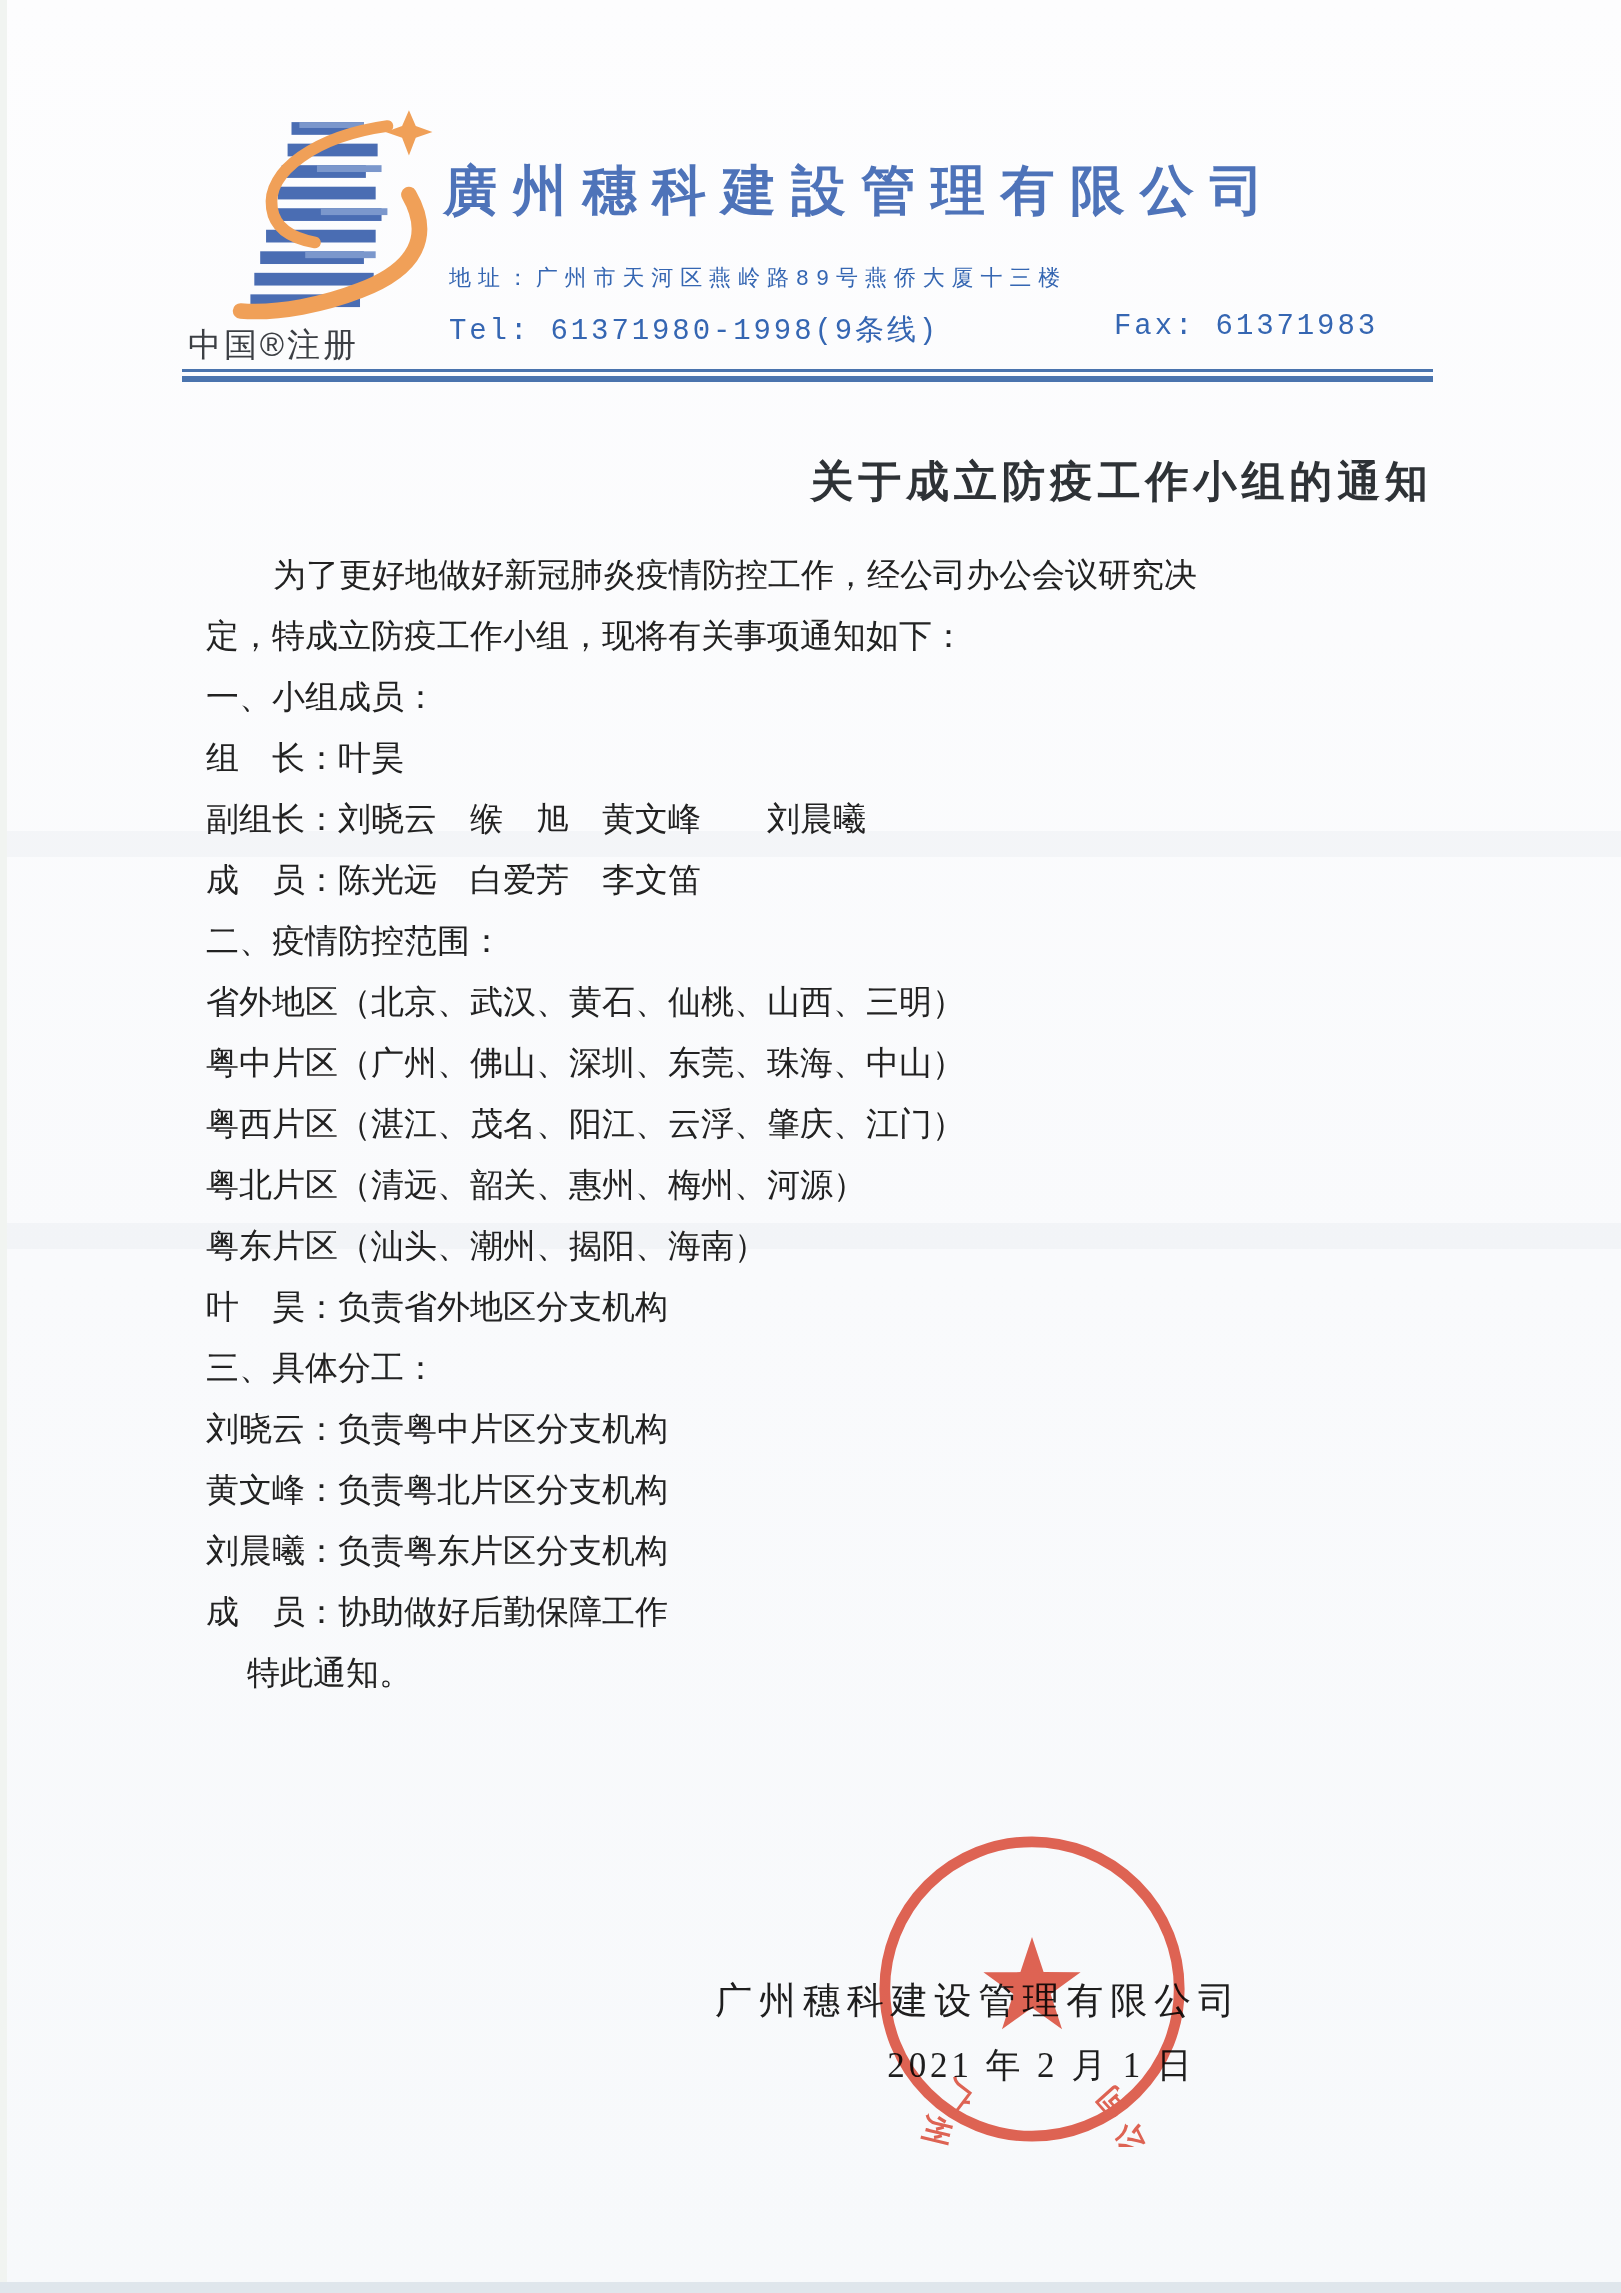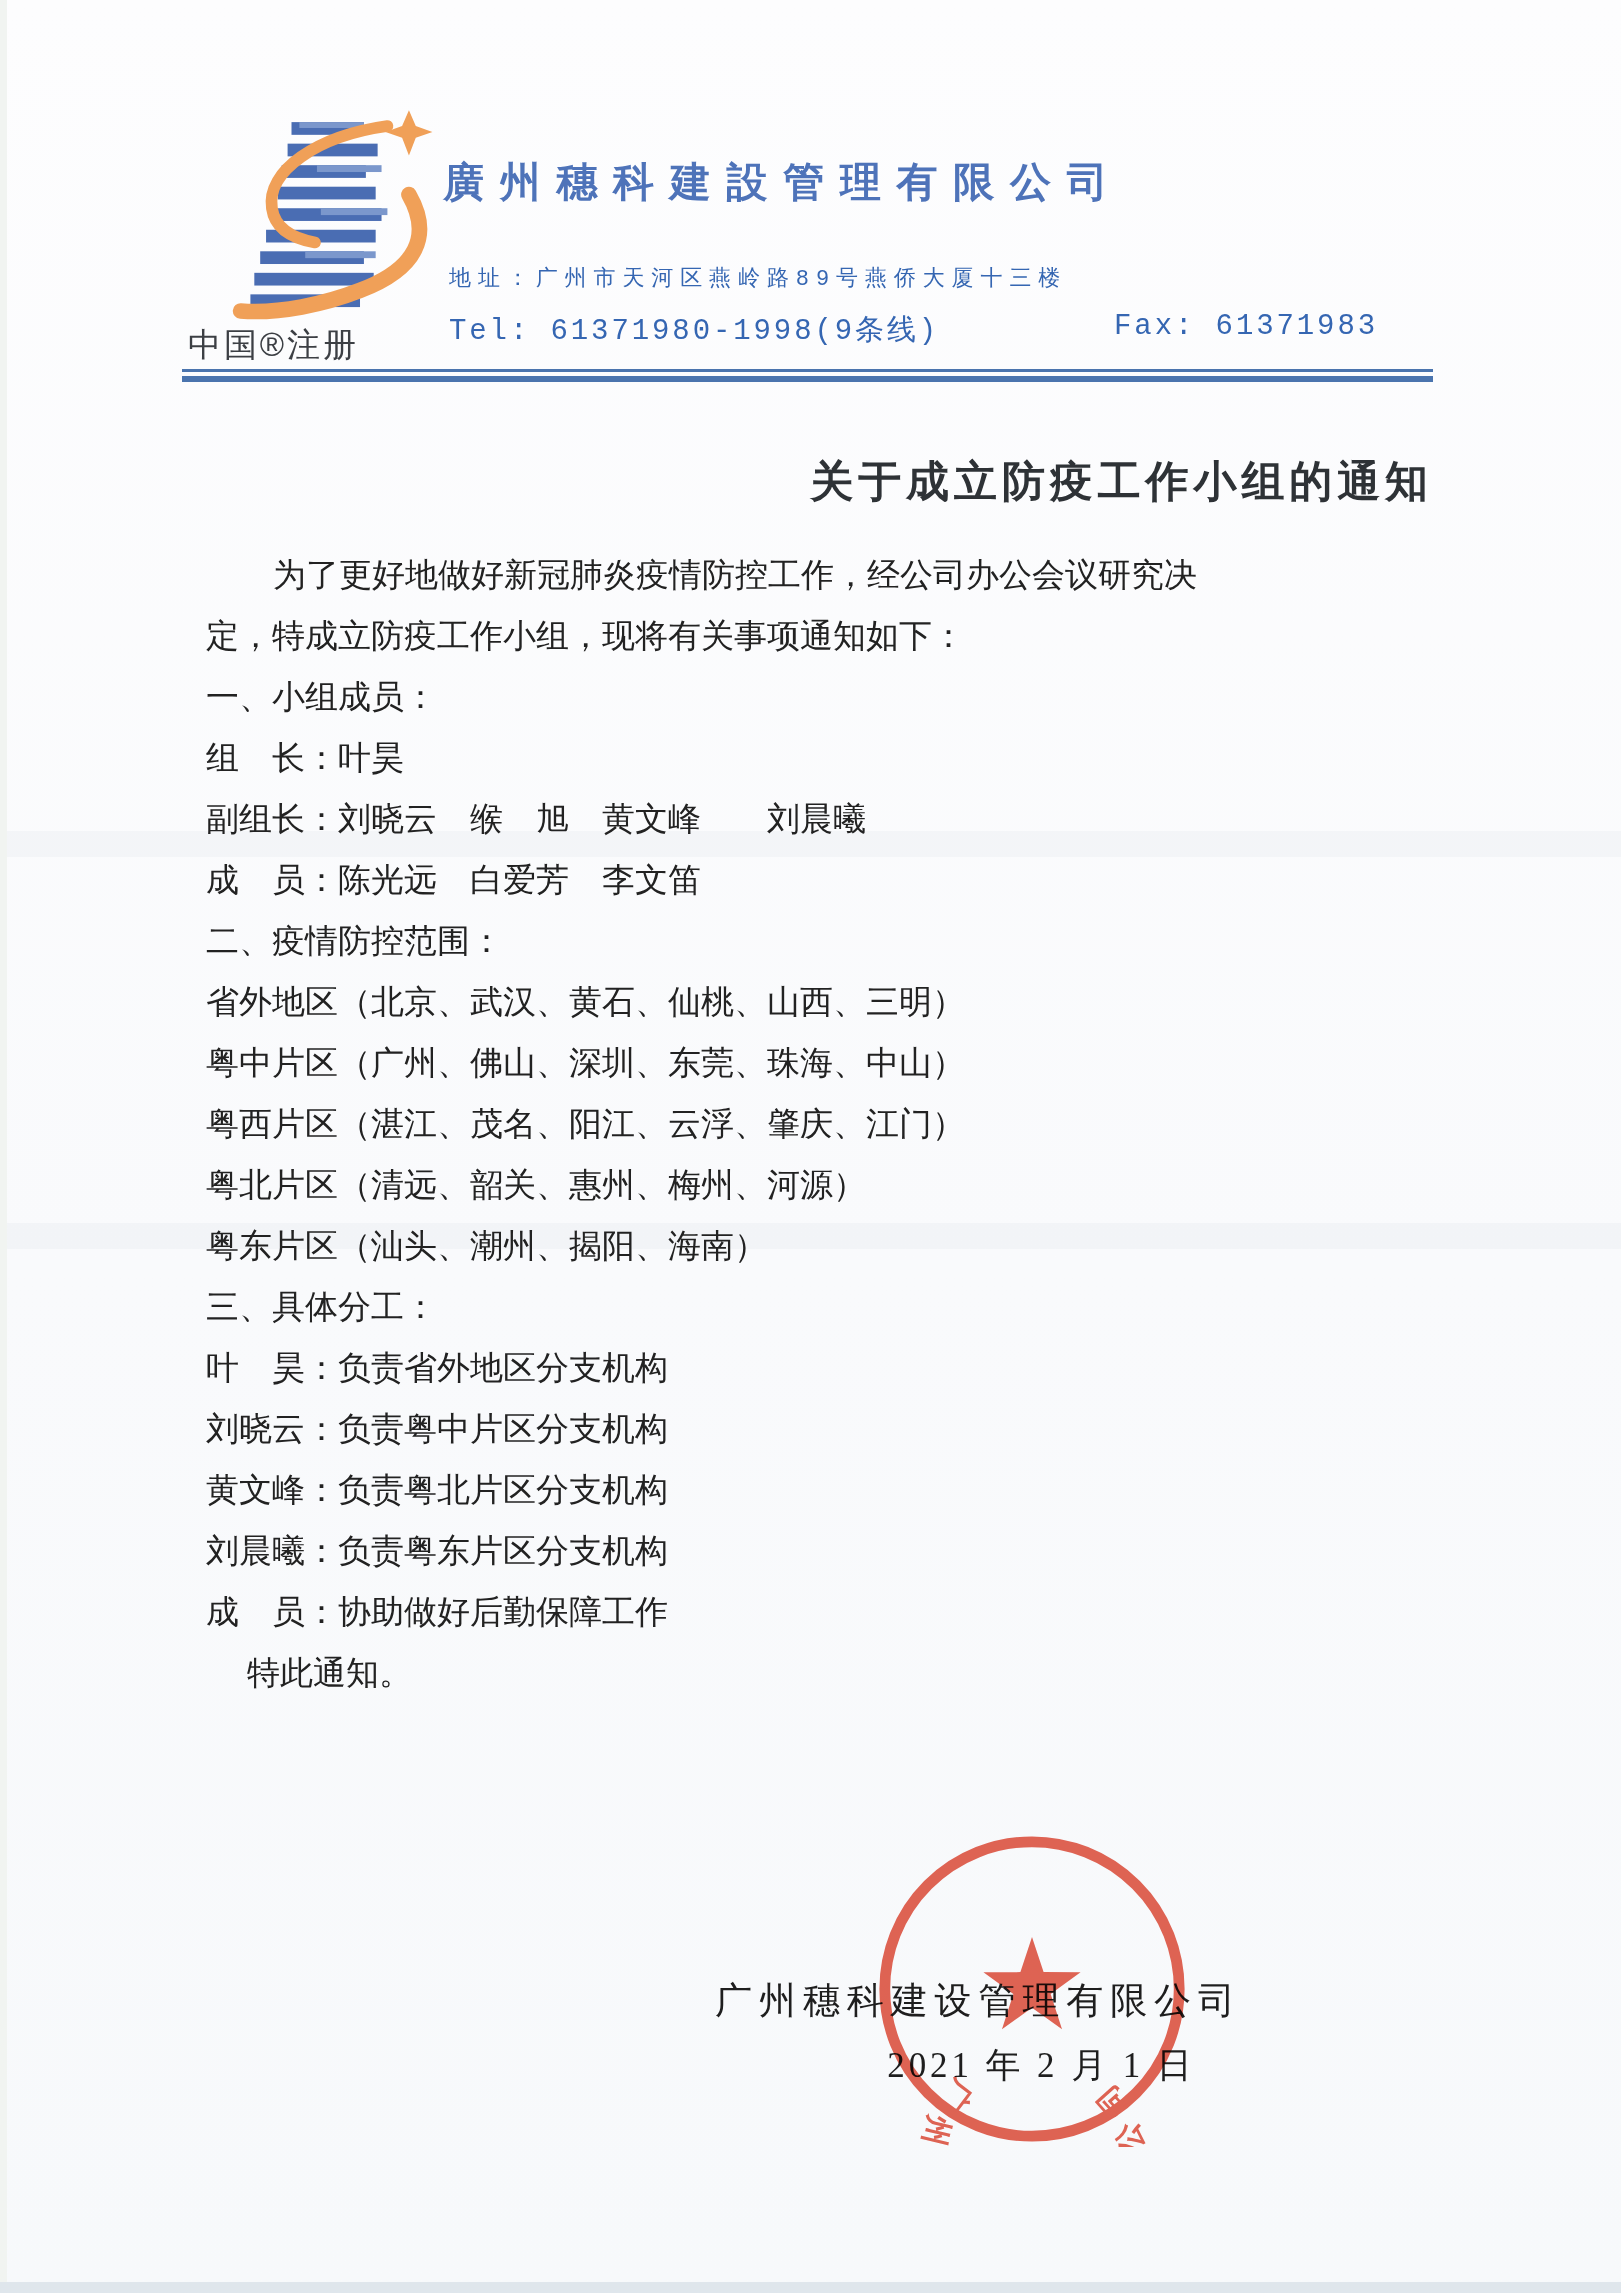--- a/index.html
+++ b/index.html
@@ -15,21 +15,21 @@
   .scan-edge-bottom { position:absolute; left:0; bottom:0; width:100%; height:11.8px; background:#dfe6ec; }
   .scan-edge-left { position:absolute; left:0; top:0; width:6.9px; height:100%; background:#f1f4f1; }
 
   
   .logo-wrap { position:absolute; left:223px; top:110px; width:229px; height:218px; }
   .registered { position:absolute; left:188px; top:323px; width:255px;
     font-family:"Liberation Sans","DejaVu Sans",sans-serif;
     font-size:33px; color:#3c3f44; letter-spacing:2.9px; }
   .company-name { position:absolute; left:443px; top:155px; width:970px;
     font-family:"Liberation Sans","DejaVu Sans",sans-serif;
-    font-weight:bold; font-size:41px; color:#4e73b9; letter-spacing:15.7px; white-space:nowrap; }
+    font-weight:bold; font-size:54px; color:#4e73b9; letter-spacing:15.7px; white-space:nowrap; }
   .addr-line { position:absolute; left:449px; top:263px; width:941px;
     font-family:"Liberation Mono","DejaVu Sans Mono",monospace;
     font-size:22px; color:#3566b2; letter-spacing:6.9px; white-space:nowrap; }
   .telfax-row { position:absolute; left:449px; top:310px; width:929px;
     display:flex; justify-content:space-between;
     font-family:"Liberation Mono","DejaVu Sans Mono",monospace;
     font-size:29px; color:#3566b2; letter-spacing:2.9px;gap:11px; }
   .header-rule { position:absolute; left:182px; top:369px; width:1251px; }
   .header-rule .thin { height:2.9px; background:#4a74ae; }
   .header-rule .gap  { height:3.9px; }
@@ -116,22 +116,22 @@
     <p>一、小组成员：</p>
     <p>组　长：叶昊</p>
     <p>副组长：刘晓云　缑　旭　黄文峰　　刘晨曦</p>
     <p>成　员：陈光远　白爱芳　李文笛</p>
     <p>二、疫情防控范围：</p>
     <p>省外地区（北京、武汉、黄石、仙桃、山西、三明）</p>
     <p>粤中片区（广州、佛山、深圳、东莞、珠海、中山）</p>
     <p>粤西片区（湛江、茂名、阳江、云浮、肇庆、江门）</p>
     <p>粤北片区（清远、韶关、惠州、梅州、河源）</p>
     <p>粤东片区（汕头、潮州、揭阳、海南）</p>
+    <p>叶　昊：负责省外地区分支机构</p>
     <p>三、具体分工：</p>
-    <p>叶　昊：负责省外地区分支机构</p>
     <p>刘晓云：负责粤中片区分支机构</p>
     <p>黄文峰：负责粤北片区分支机构</p>
     <p>刘晨曦：负责粤东片区分支机构</p>
     <p>成　员：协助做好后勤保障工作</p>
     <p class="indent-1">特此通知。</p>
   </div>
 
   <div class="signature">
     <div class="sig-company">广州穗科建设管理有限公司</div>
     <div class="sig-date">2021 年 2 月 1 日</div>

